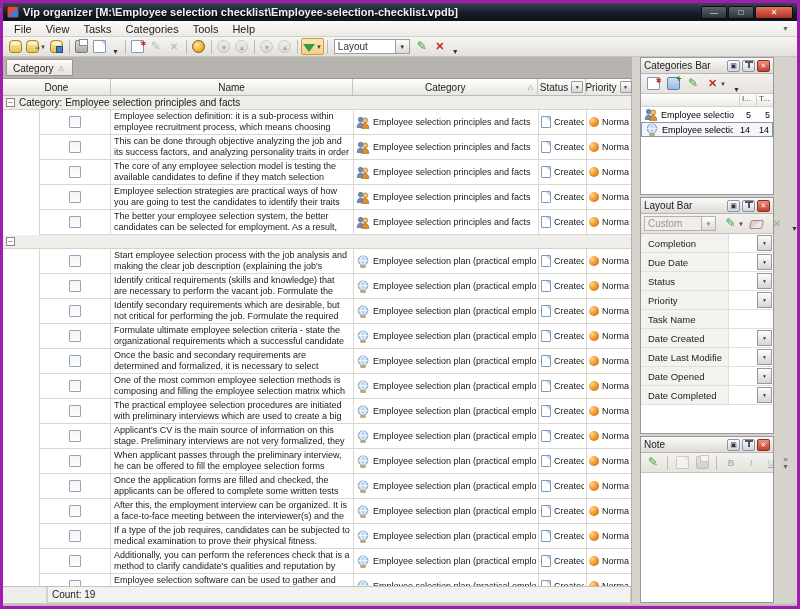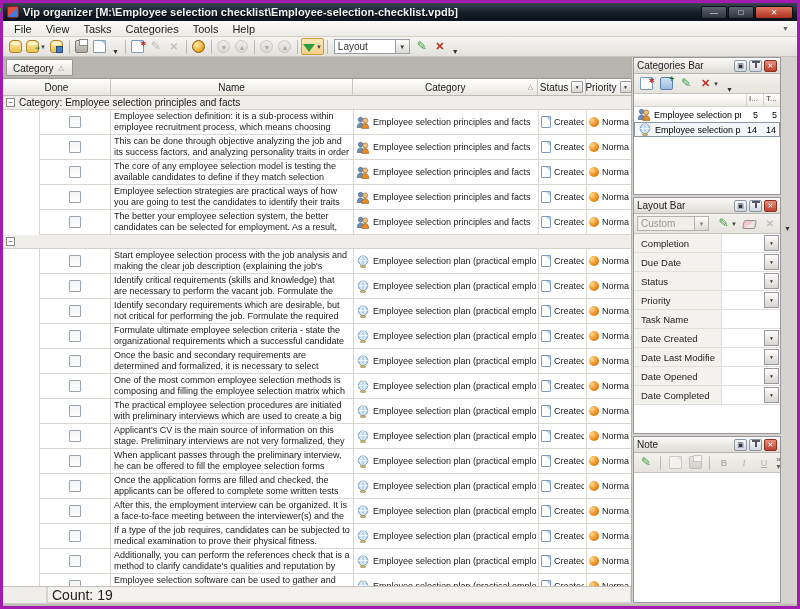--- a/index.html
+++ b/index.html
@@ -84,26 +84,26 @@
   .tr-name { width:243px; padding:1px 3px; }
   .tr-name .nm { line-height:11px; max-height:22px; overflow:hidden; }
   .tr-cat { width:185px; padding:0 2px; gap:3px; white-space:nowrap; }
   .tr-status { width:48px; padding:12px 2px; gap:3px; white-space:nowrap; }
   .tr-pri { width:44px; border-right:none; padding:0 2px; gap:3px; white-space:nowrap; }
   .cat-label, .st-label, .pr-label { overflow:hidden; text-overflow:clip; white-space:nowrap; }
   .checkbox { width:12px; height:12px; border:1px solid #98a4b2; background:linear-gradient(#f2f4f6,#fdfdfd); border-radius:1px; }
   .ball { width:10px; height:10px; border-radius:50%; background:radial-gradient(circle at 3px 3px,#ffd890,#f09020 55%,#b05a00); flex:0 0 auto; }
   .cat-ic, .st-ic { flex:0 0 auto; }
 
-  .statusbar { height:17px; background:#f0eeea; border-top:1px solid #c5c2bc; display:flex; align-items:stretch; font-size:14px; color:#222; flex:0 0 auto; }
+  .statusbar { height:17px; background:#f0eeea; border-top:1px solid #c5c2bc; display:flex; align-items:stretch; font-size:10px; color:#222; flex:0 0 auto; }
   .sb-left { width:44px; border-right:1px solid #d5d2cc; }
   .sb-count { flex:1; background:#f4f2ee; border:1px solid #d5d2cc; border-top:none; display:flex; align-items:center; padding-left:4px; }
 
   
-  .dock { width:150px; display:flex; flex-direction:column; background:#d6d2cc; gap:2px; padding:0 1px; min-height:0; }
+  .dock { width:150px; display:flex; flex-direction:column; background:#d6d2cc; gap:2px; padding:0 8px; min-height:0; }
   .panel { border:1px solid #9a96a0; background:#fff; display:flex; flex-direction:column; min-height:0; }
   .panel-cats { height:138px; flex:0 0 auto; }
   .panel-filters { height:237px; flex:0 0 auto; }
   .panel-note { flex:1; }
   .panel-title { height:16px; background:linear-gradient(#fafaf8,#dedbd5); border-bottom:1px solid #b8b5af; display:flex; align-items:center; padding:0 3px; font-size:10px; color:#222; flex:0 0 auto; }
   .panel-title .t { flex:1; }
   .pbtn { width:13px; height:12px; border:1px solid #8a95a5; border-radius:2px; margin-left:2px; font-size:7px; line-height:10px; text-align:center; background:linear-gradient(#fdfdfd,#d0d6de); color:#334; }
   .pbtn.close { background:linear-gradient(#e89080,#c04030); color:#fff; border-color:#8a3020; }
   .pin-shape { display:inline-block; width:2px; height:7px; background:#556; position:relative; }
   .pin-shape::before { content:""; position:absolute; top:0; left:-3px; width:8px; height:2px; background:#556; }

